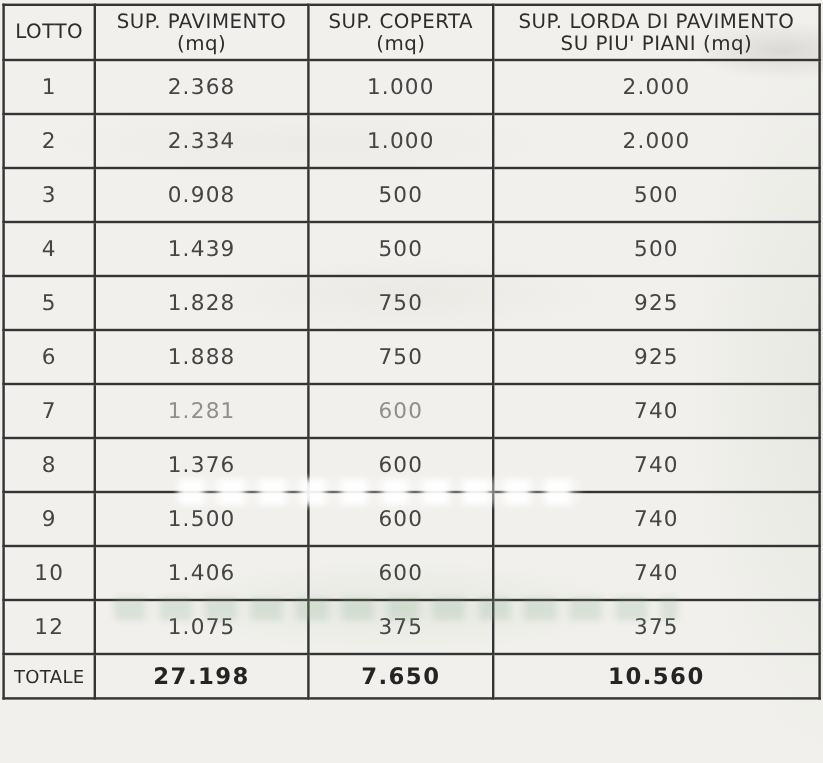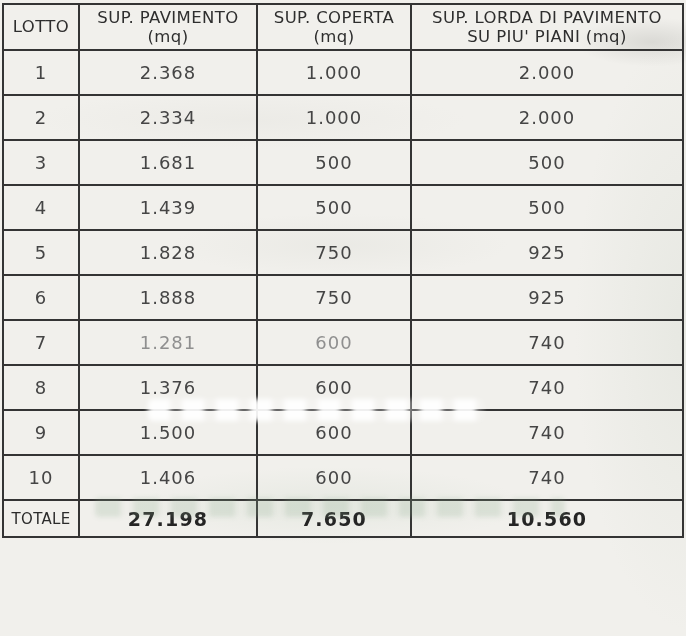--- a/index.html
+++ b/index.html
@@ -114,21 +114,21 @@
         <td class="c-lorda">2.000</td>
       </tr>
       <tr class="data-row">
         <td>2</td>
         <td>2.334</td>
         <td>1.000</td>
         <td class="c-lorda">2.000</td>
       </tr>
       <tr class="data-row">
         <td>3</td>
-        <td>1.681</td>
+        <td>0.908</td>
         <td>500</td>
         <td class="c-lorda">500</td>
       </tr>
       <tr class="data-row">
         <td>4</td>
         <td>1.439</td>
         <td>500</td>
         <td class="c-lorda">500</td>
       </tr>
       <tr class="data-row">
@@ -160,20 +160,26 @@
         <td>1.500</td>
         <td>600</td>
         <td class="c-lorda">740</td>
       </tr>
       <tr class="data-row">
         <td>10</td>
         <td>1.406</td>
         <td>600</td>
         <td class="c-lorda">740</td>
       </tr>
+      <tr class="data-row">
+        <td>12</td>
+        <td>1.075</td>
+        <td>375</td>
+        <td class="c-lorda">375</td>
+      </tr>
       <tr class="total-row">
         <td class="total-label">TOTALE</td>
         <td class="num">27.198</td>
         <td class="num">7.650</td>
         <td class="num c-lorda">10.560</td>
       </tr>
     </tbody>
   </table>
 
   <div class="wm-white"></div>

